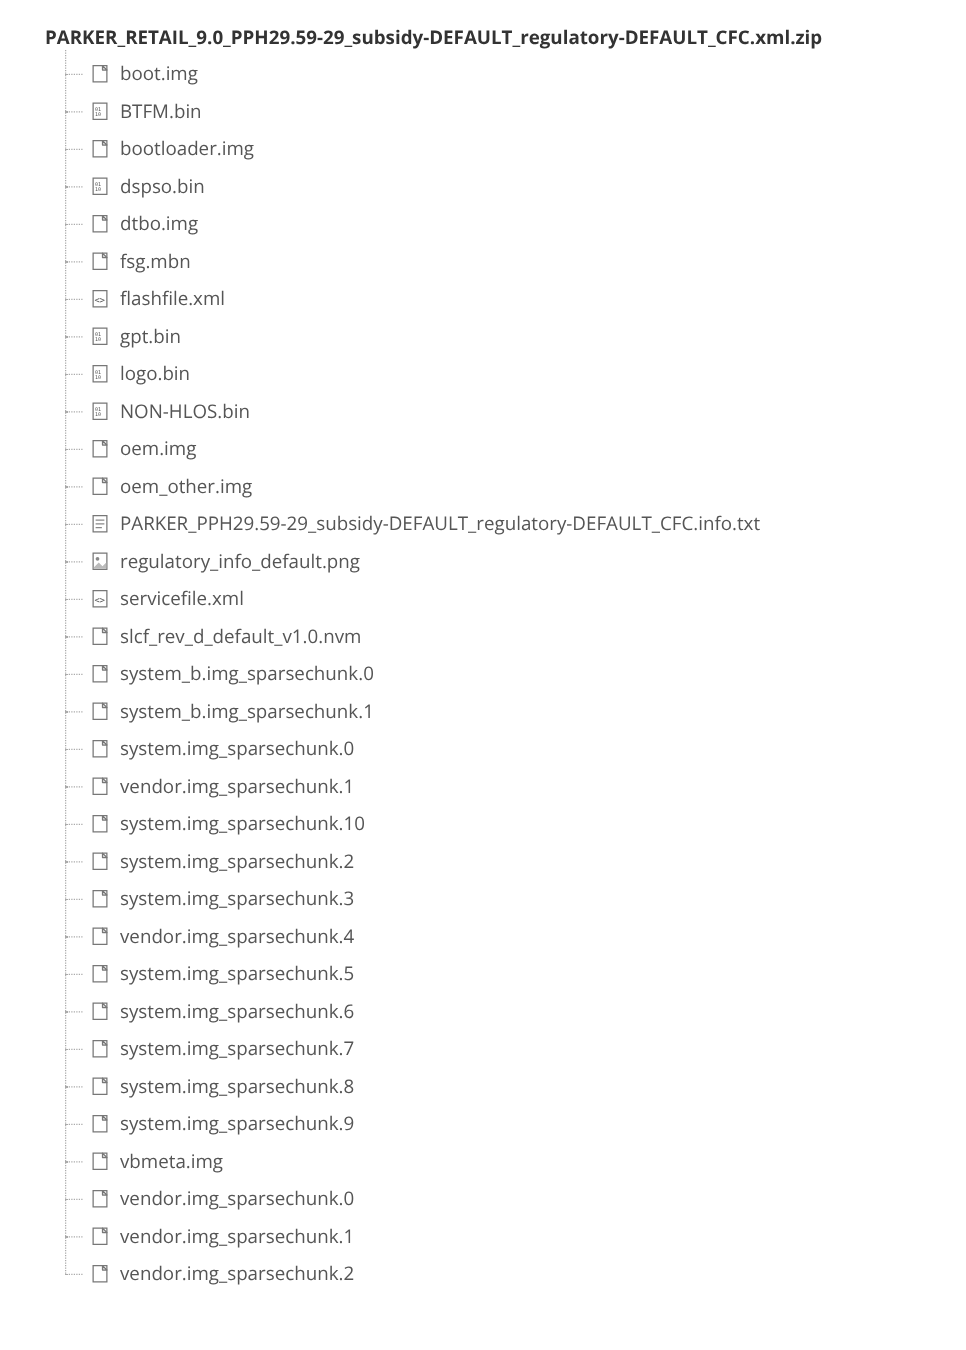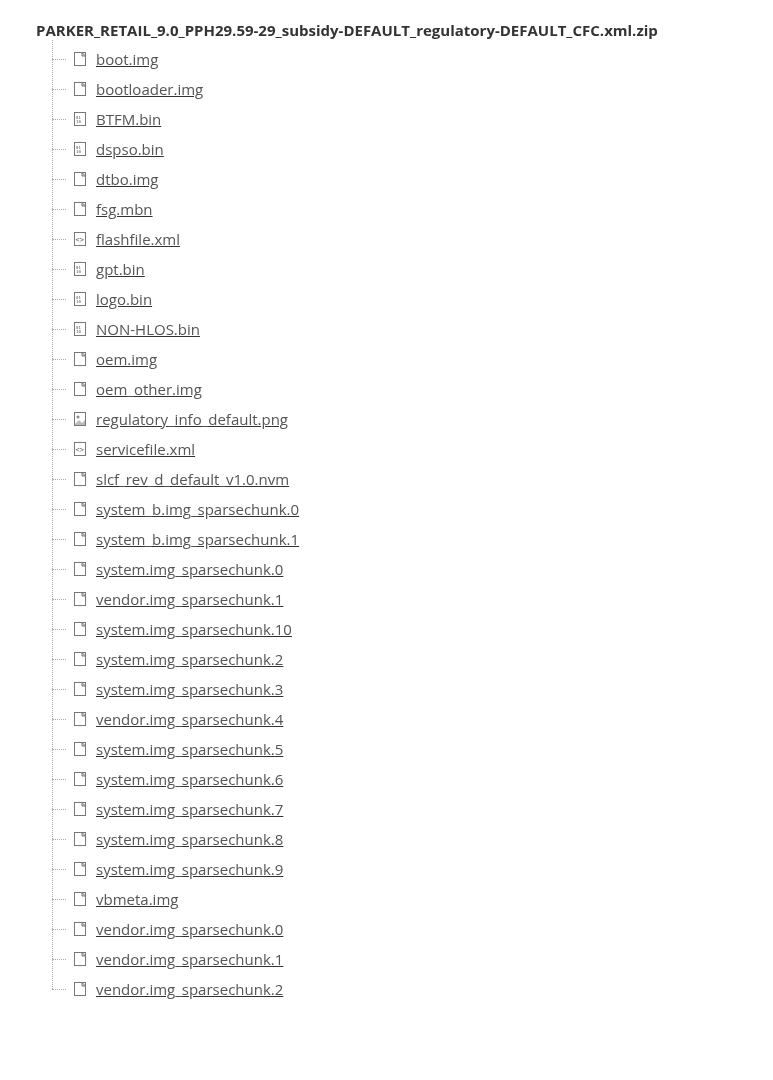--- a/index.html
+++ b/index.html
@@ -10,21 +10,21 @@
       background: #fff;
       width: 773px;
       height: 1080px;
       padding: 20px 0 20px 36px;
     }
     .root-label {
       font-weight: 700;
       color: #333;
       margin-bottom: 4px;
     }
-    .tree { position: relative; text-decoration: underline; }
+    .tree { position: relative; }
     .tree::before {
       content: "";
       position: absolute;
       left: 16px;
       top: -4px;
       bottom: 15px;
       border-left: 1px dotted #aaa;
     }
     .tree-item {
       position: relative;
@@ -87,34 +87,34 @@
 
 <div class="tree" id="tree">
     <div class="tree-item">
       <svg class="icon" viewBox="0 0 16 16">
         <use href="#ico-file"></use>
       </svg>
       <span class="file-label">boot.img</span>
     </div>
     <div class="tree-item">
       <svg class="icon" viewBox="0 0 16 16">
+        <use href="#ico-bin"></use>
+      </svg>
+      <span class="file-label">BTFM.bin</span>
+    </div>
+    <div class="tree-item">
+      <svg class="icon" viewBox="0 0 16 16">
         <use href="#ico-file"></use>
       </svg>
       <span class="file-label">bootloader.img</span>
     </div>
     <div class="tree-item">
       <svg class="icon" viewBox="0 0 16 16">
         <use href="#ico-bin"></use>
       </svg>
-      <span class="file-label">BTFM.bin</span>
-    </div>
-    <div class="tree-item">
-      <svg class="icon" viewBox="0 0 16 16">
-        <use href="#ico-bin"></use>
-      </svg>
       <span class="file-label">dspso.bin</span>
     </div>
     <div class="tree-item">
       <svg class="icon" viewBox="0 0 16 16">
         <use href="#ico-file"></use>
       </svg>
       <span class="file-label">dtbo.img</span>
     </div>
     <div class="tree-item">
       <svg class="icon" viewBox="0 0 16 16">
@@ -153,20 +153,26 @@
       <span class="file-label">oem.img</span>
     </div>
     <div class="tree-item">
       <svg class="icon" viewBox="0 0 16 16">
         <use href="#ico-file"></use>
       </svg>
       <span class="file-label">oem_other.img</span>
     </div>
     <div class="tree-item">
       <svg class="icon" viewBox="0 0 16 16">
+        <use href="#ico-txt"></use>
+      </svg>
+      <span class="file-label">PARKER_PPH29.59-29_subsidy-DEFAULT_regulatory-DEFAULT_CFC.info.txt</span>
+    </div>
+    <div class="tree-item">
+      <svg class="icon" viewBox="0 0 16 16">
         <use href="#ico-image"></use>
       </svg>
       <span class="file-label">regulatory_info_default.png</span>
     </div>
     <div class="tree-item">
       <svg class="icon" viewBox="0 0 16 16">
         <use href="#ico-xml"></use>
       </svg>
       <span class="file-label">servicefile.xml</span>
     </div>

